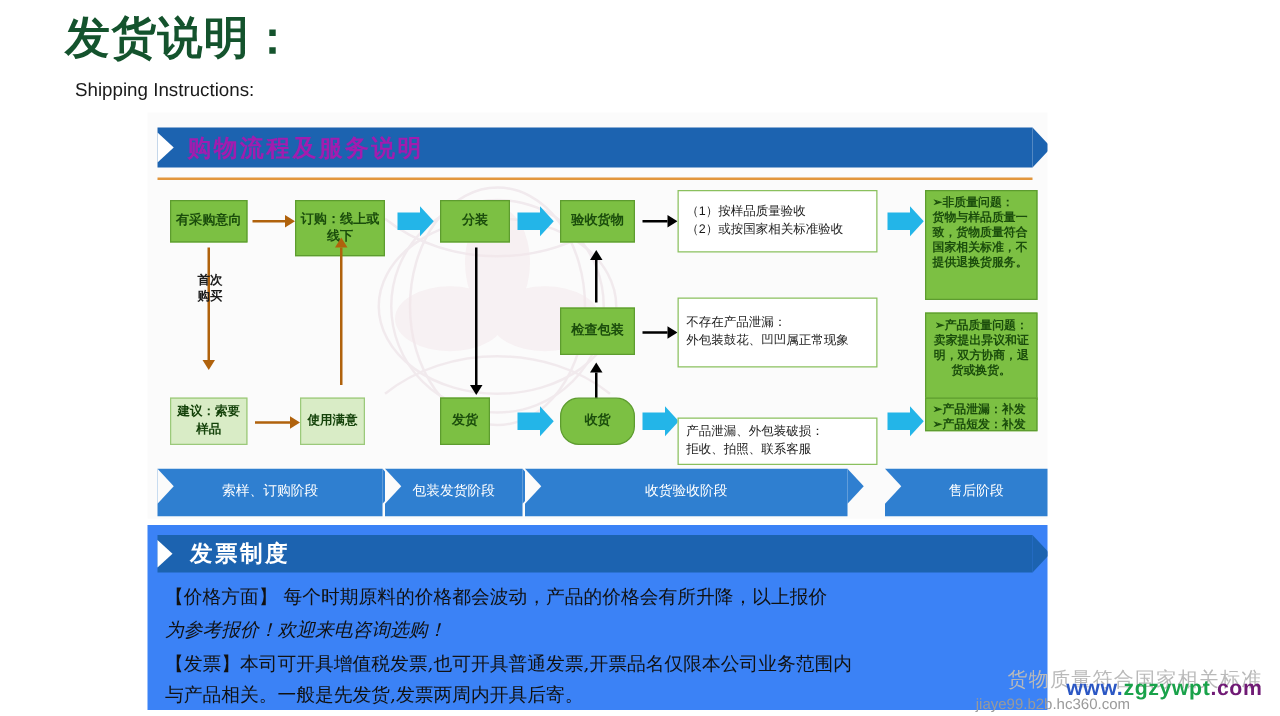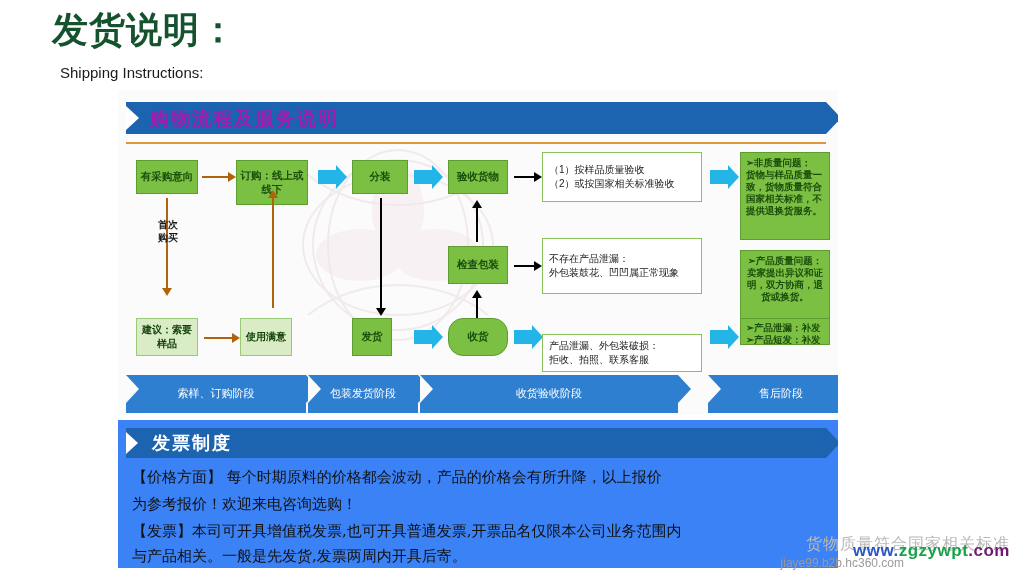--- a/index.html
+++ b/index.html
@@ -448,21 +448,21 @@
       <span>售后阶段</span>
     </div>
   </div>
 
   <div class="invoice">
     <div class="inv-banner-bar"></div>
     <div class="inv-chevron"></div>
     <div class="inv-banner-text">发票制度</div>
 
     <div class="inv-line" style="top:48px;">【价格方面】 每个时期原料的价格都会波动，产品的价格会有所升降，以上报价</div>
-    <div class="inv-line" style="top:75px;">为参考报价！欢迎来电咨询选购！</div>
+    <div class="inv-line" style="top:75px;font-style:italic;">为参考报价！欢迎来电咨询选购！</div>
     <div class="inv-line" style="top:102px;">【发票】本司可开具增值税发票,也可开具普通发票,开票品名仅限本公司业务范围内</div>
     <div class="inv-line" style="top:127px;">与产品相关。一般是先发货,发票两周内开具后寄。</div>
   </div>
 
   <div class="wm-company">货物质量符合国家相关标准</div>
   <div class="wm-site">
     <span class="a">www.</span><span class="b">zgzywpt</span><span class="c">.com</span>
   </div>
   <div class="wm-mail">jiaye99.b2b.hc360.com</div>
 

